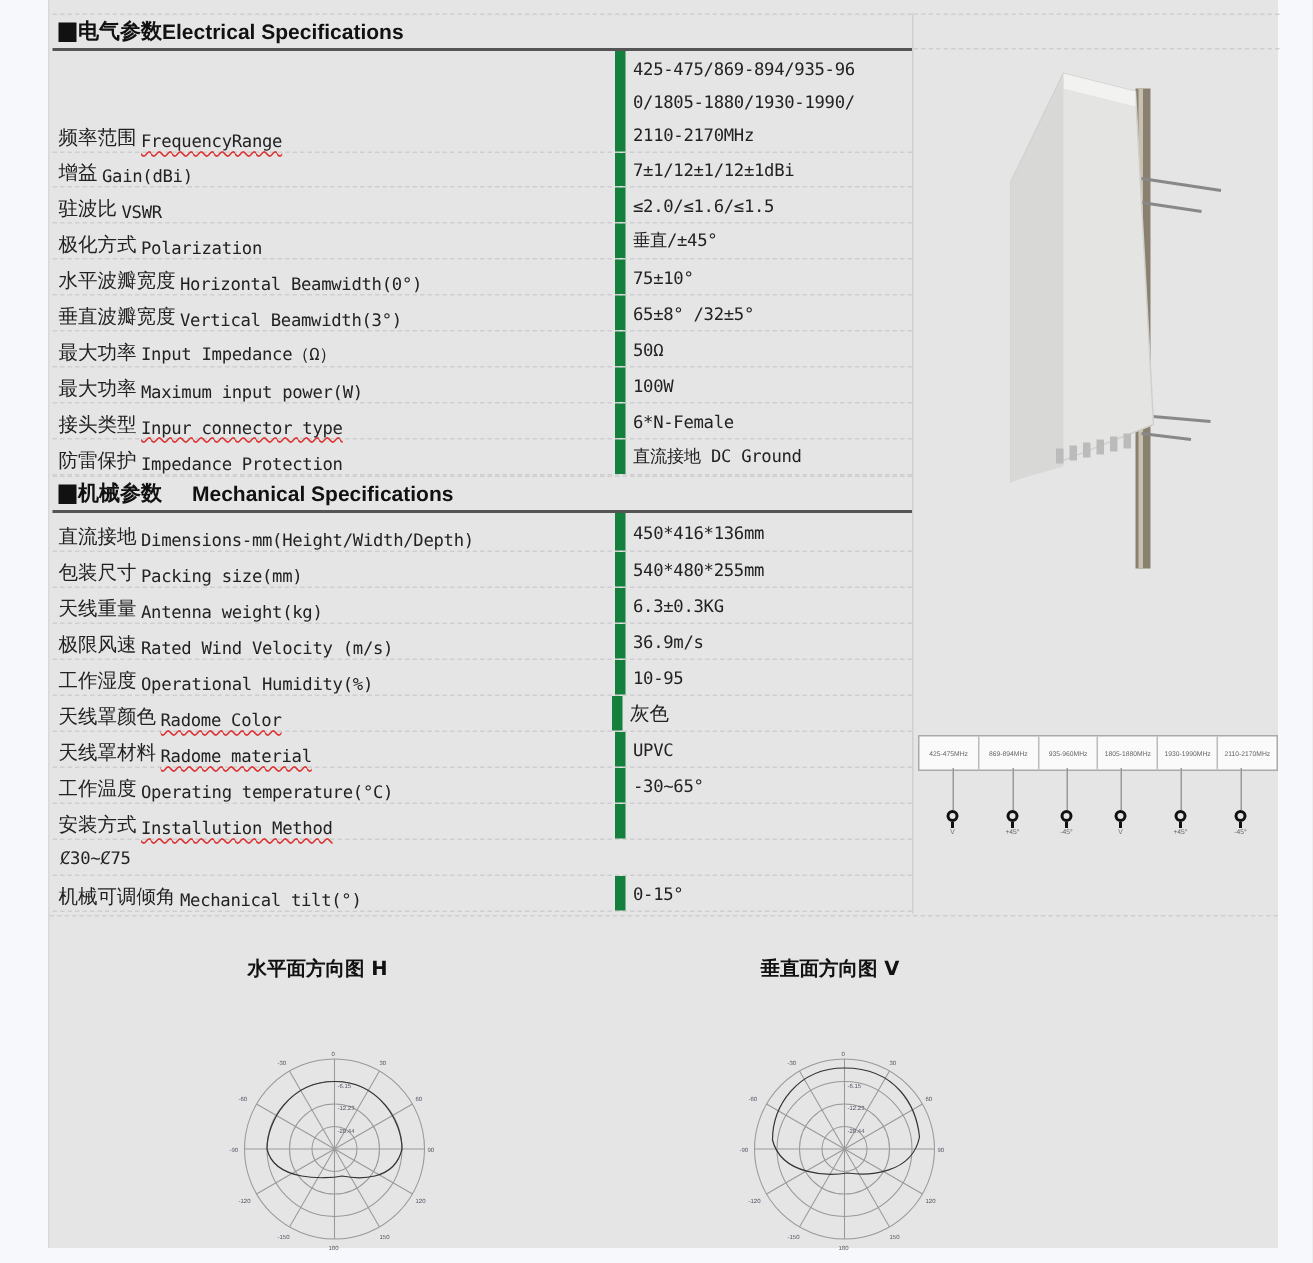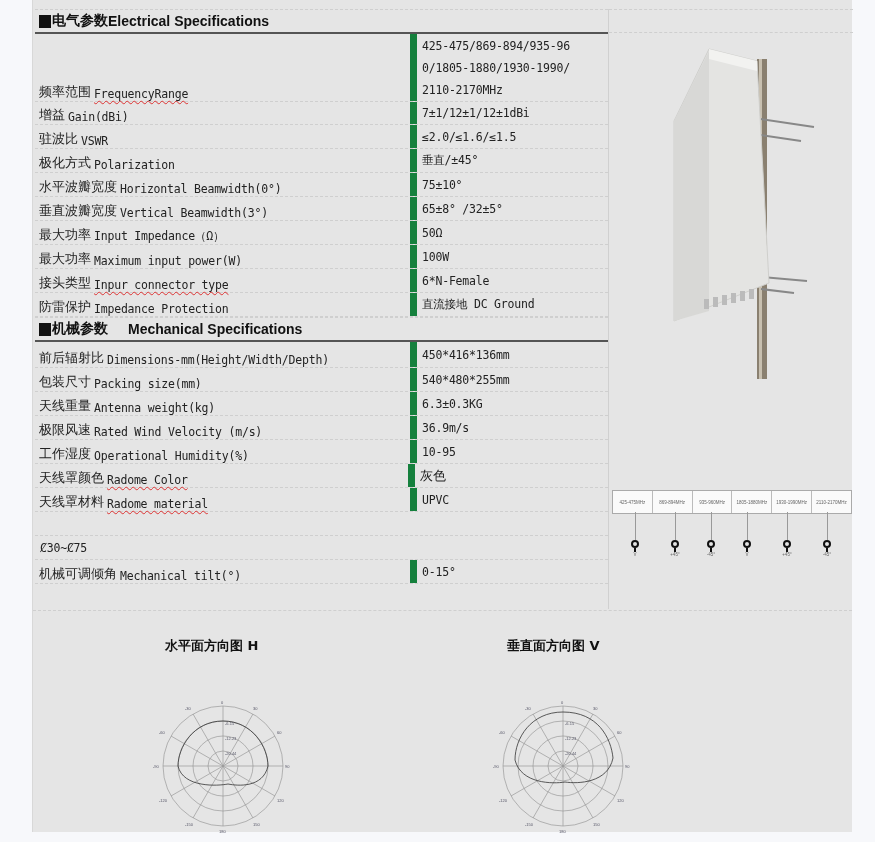--- a/index.html
+++ b/index.html
@@ -134,21 +134,21 @@
     </div>
 
     <div class="section-head">
       <span class="sq"></span>
       <span>机械参数</span>
       <span style="margin-left:20px">Mechanical Specifications</span>
     </div>
 
     <div class="row" style="height:25px">
       <div class="cell-label">
-          <span class="zh">前后辐射比</span>
+          <span class="zh">直流接地</span>
           <span class="mono">Dimensions-mm(Height/Width/Depth)</span>
         </div>
       <div class="cell-value mono">450*416*136mm</div>
     </div>
     <div class="row" style="height:23px">
       <div class="cell-label">
           <span class="zh">包装尺寸</span>
           <span class="mono">Packing size(mm)</span>
         </div>
       <div class="cell-value mono">540*480*255mm</div>
@@ -182,20 +182,31 @@
       <div class="cell-value zh">灰色</div>
     </div>
     <div class="row" style="height:23px">
       <div class="cell-label">
           <span class="zh">天线罩材料</span>
           <span class="mono squig">Radome material</span>
         </div>
       <div class="cell-value mono">UPVC</div>
     </div>
     <div class="row" style="height:23px">
+      <div class="cell-label">
+          <span class="zh">工作温度</span>
+          <span class="mono">Operating temperature(°C)</span>
+        </div>
+      <div class="cell-value mono">-30~65°</div>
+    </div>
+    <div class="row" style="height:23px">
+      <div class="cell-label">
+          <span class="zh">安装方式</span>
+          <span class="mono squig">Installution Method</span>
+        </div>
     </div>
     <div class="row" style="height:23px">
       <div class="cell-value mono">Ȼ30~Ȼ75</div>
     </div>
     <div class="row" style="height:23px">
       <div class="cell-label">
           <span class="zh">机械可调倾角</span>
           <span class="mono">Mechanical tilt(°)</span>
         </div>
       <div class="cell-value mono">0-15°</div>

